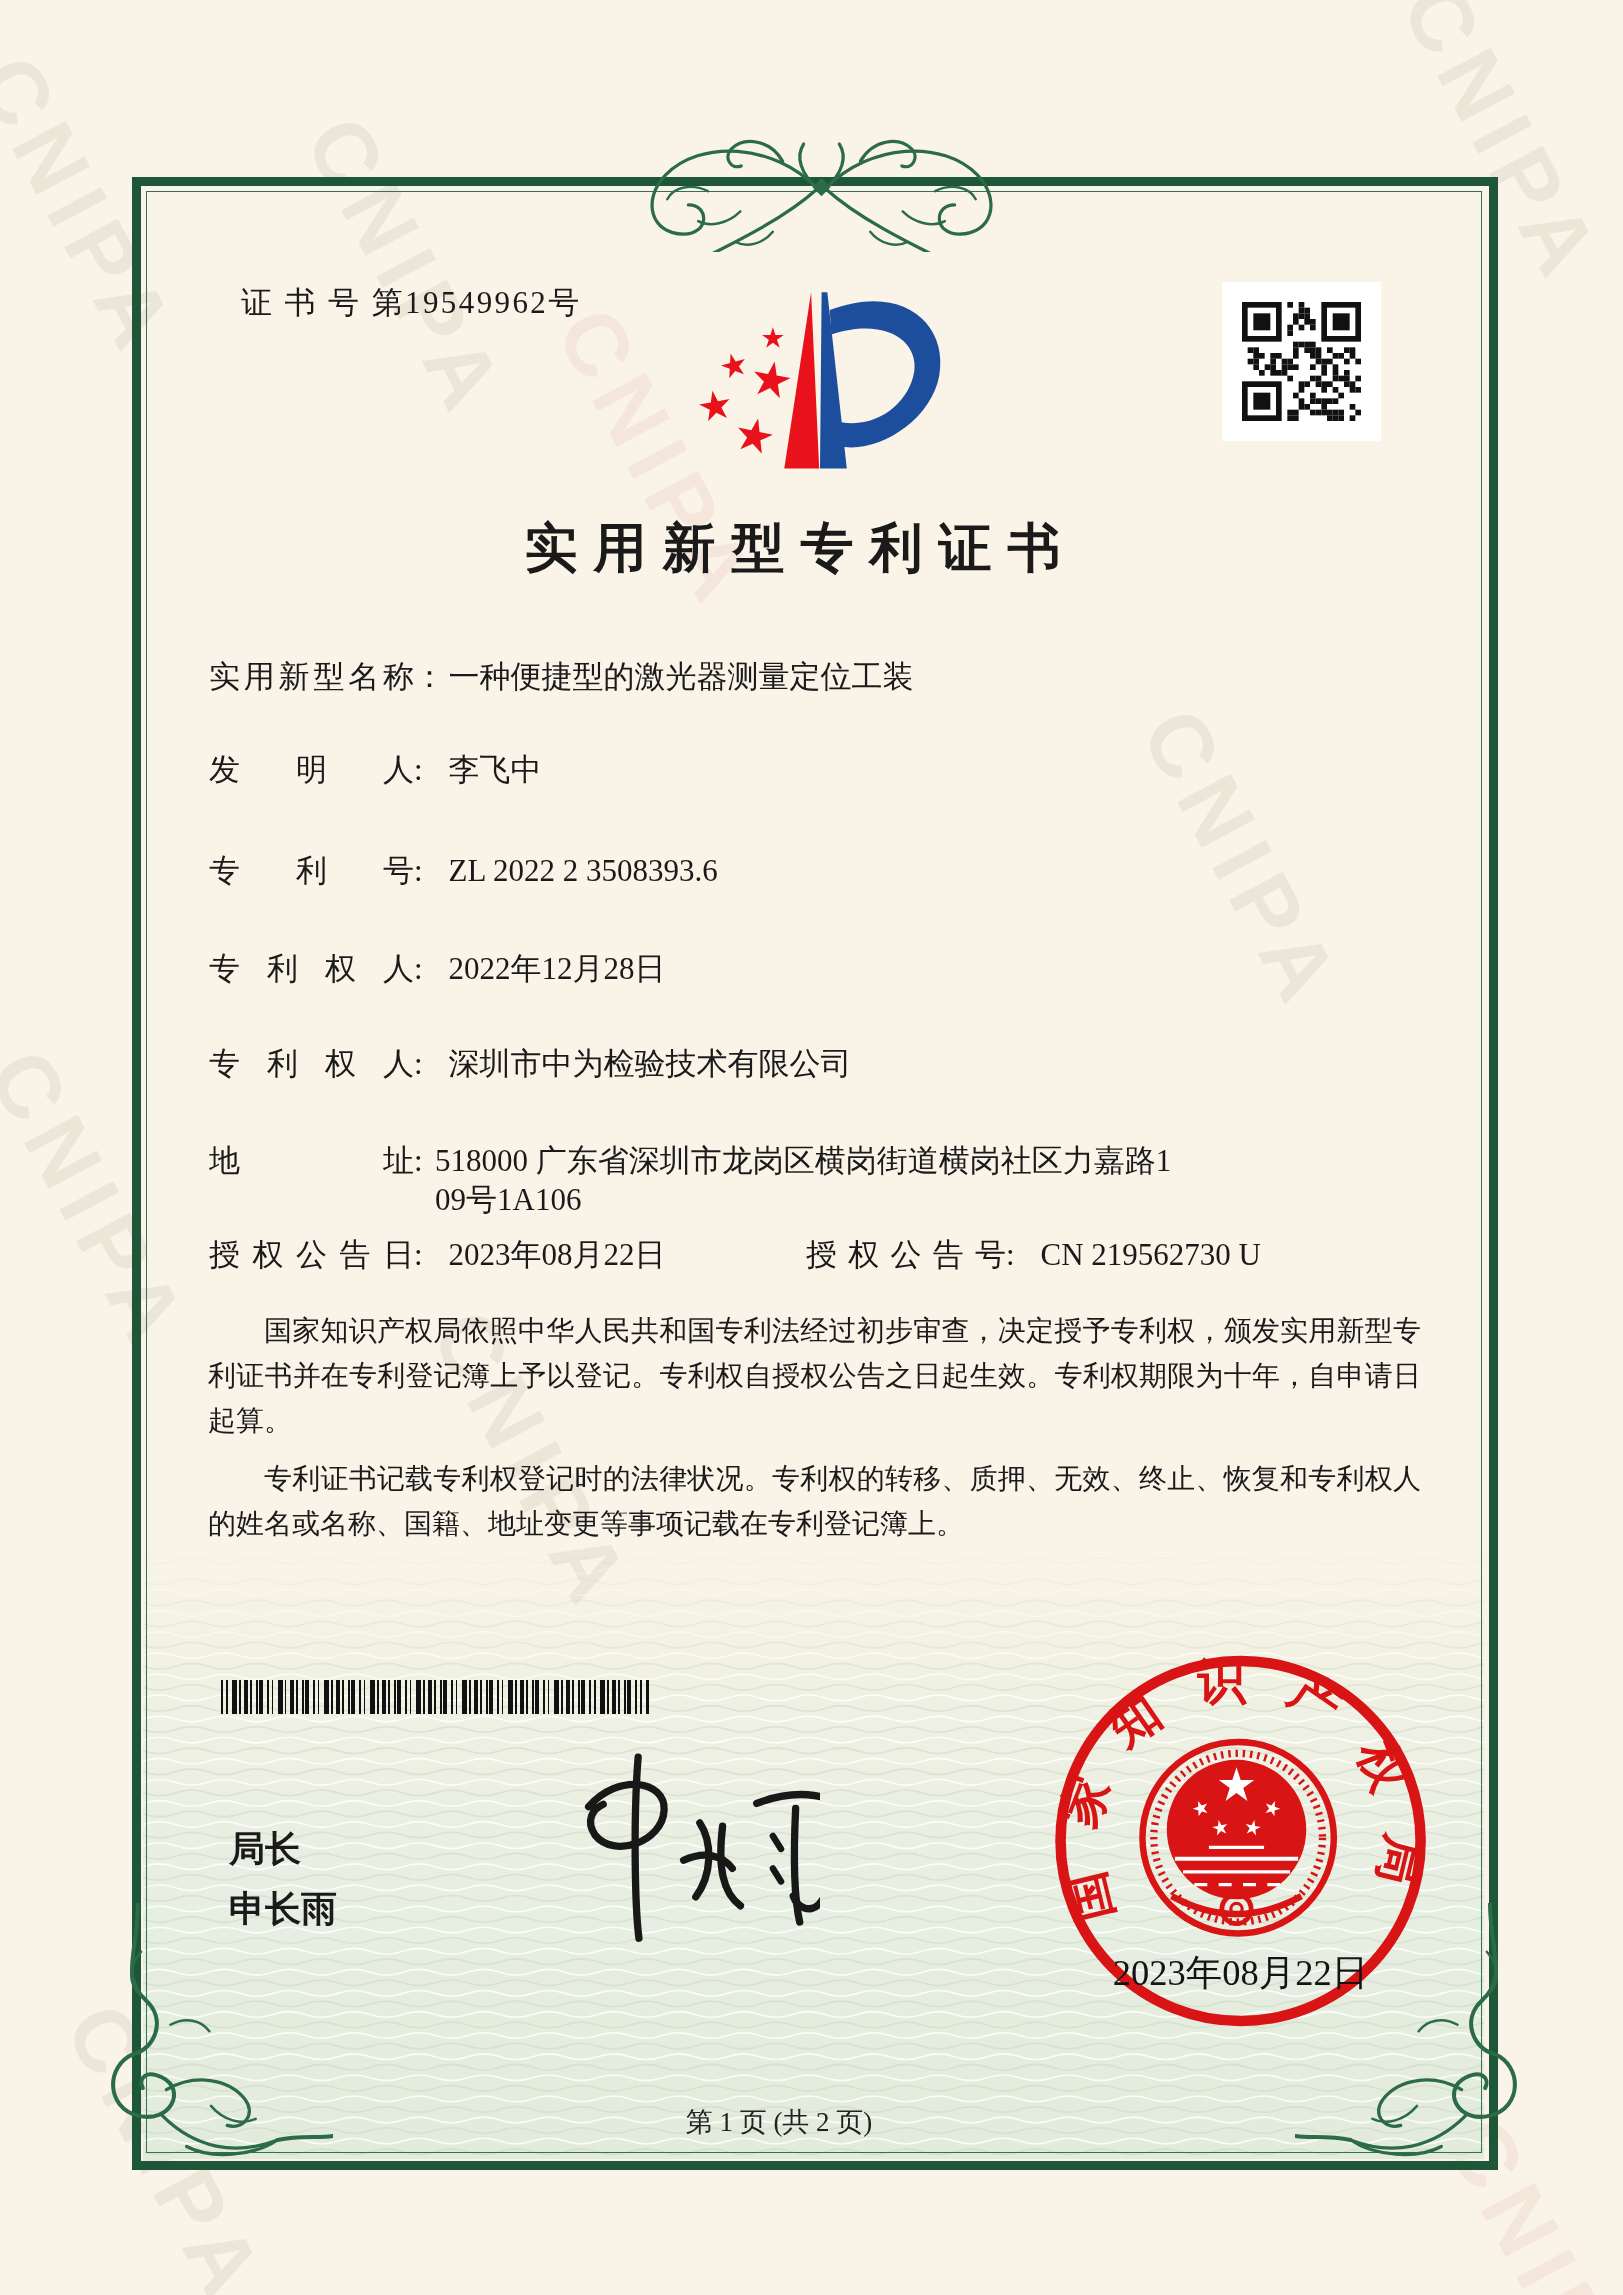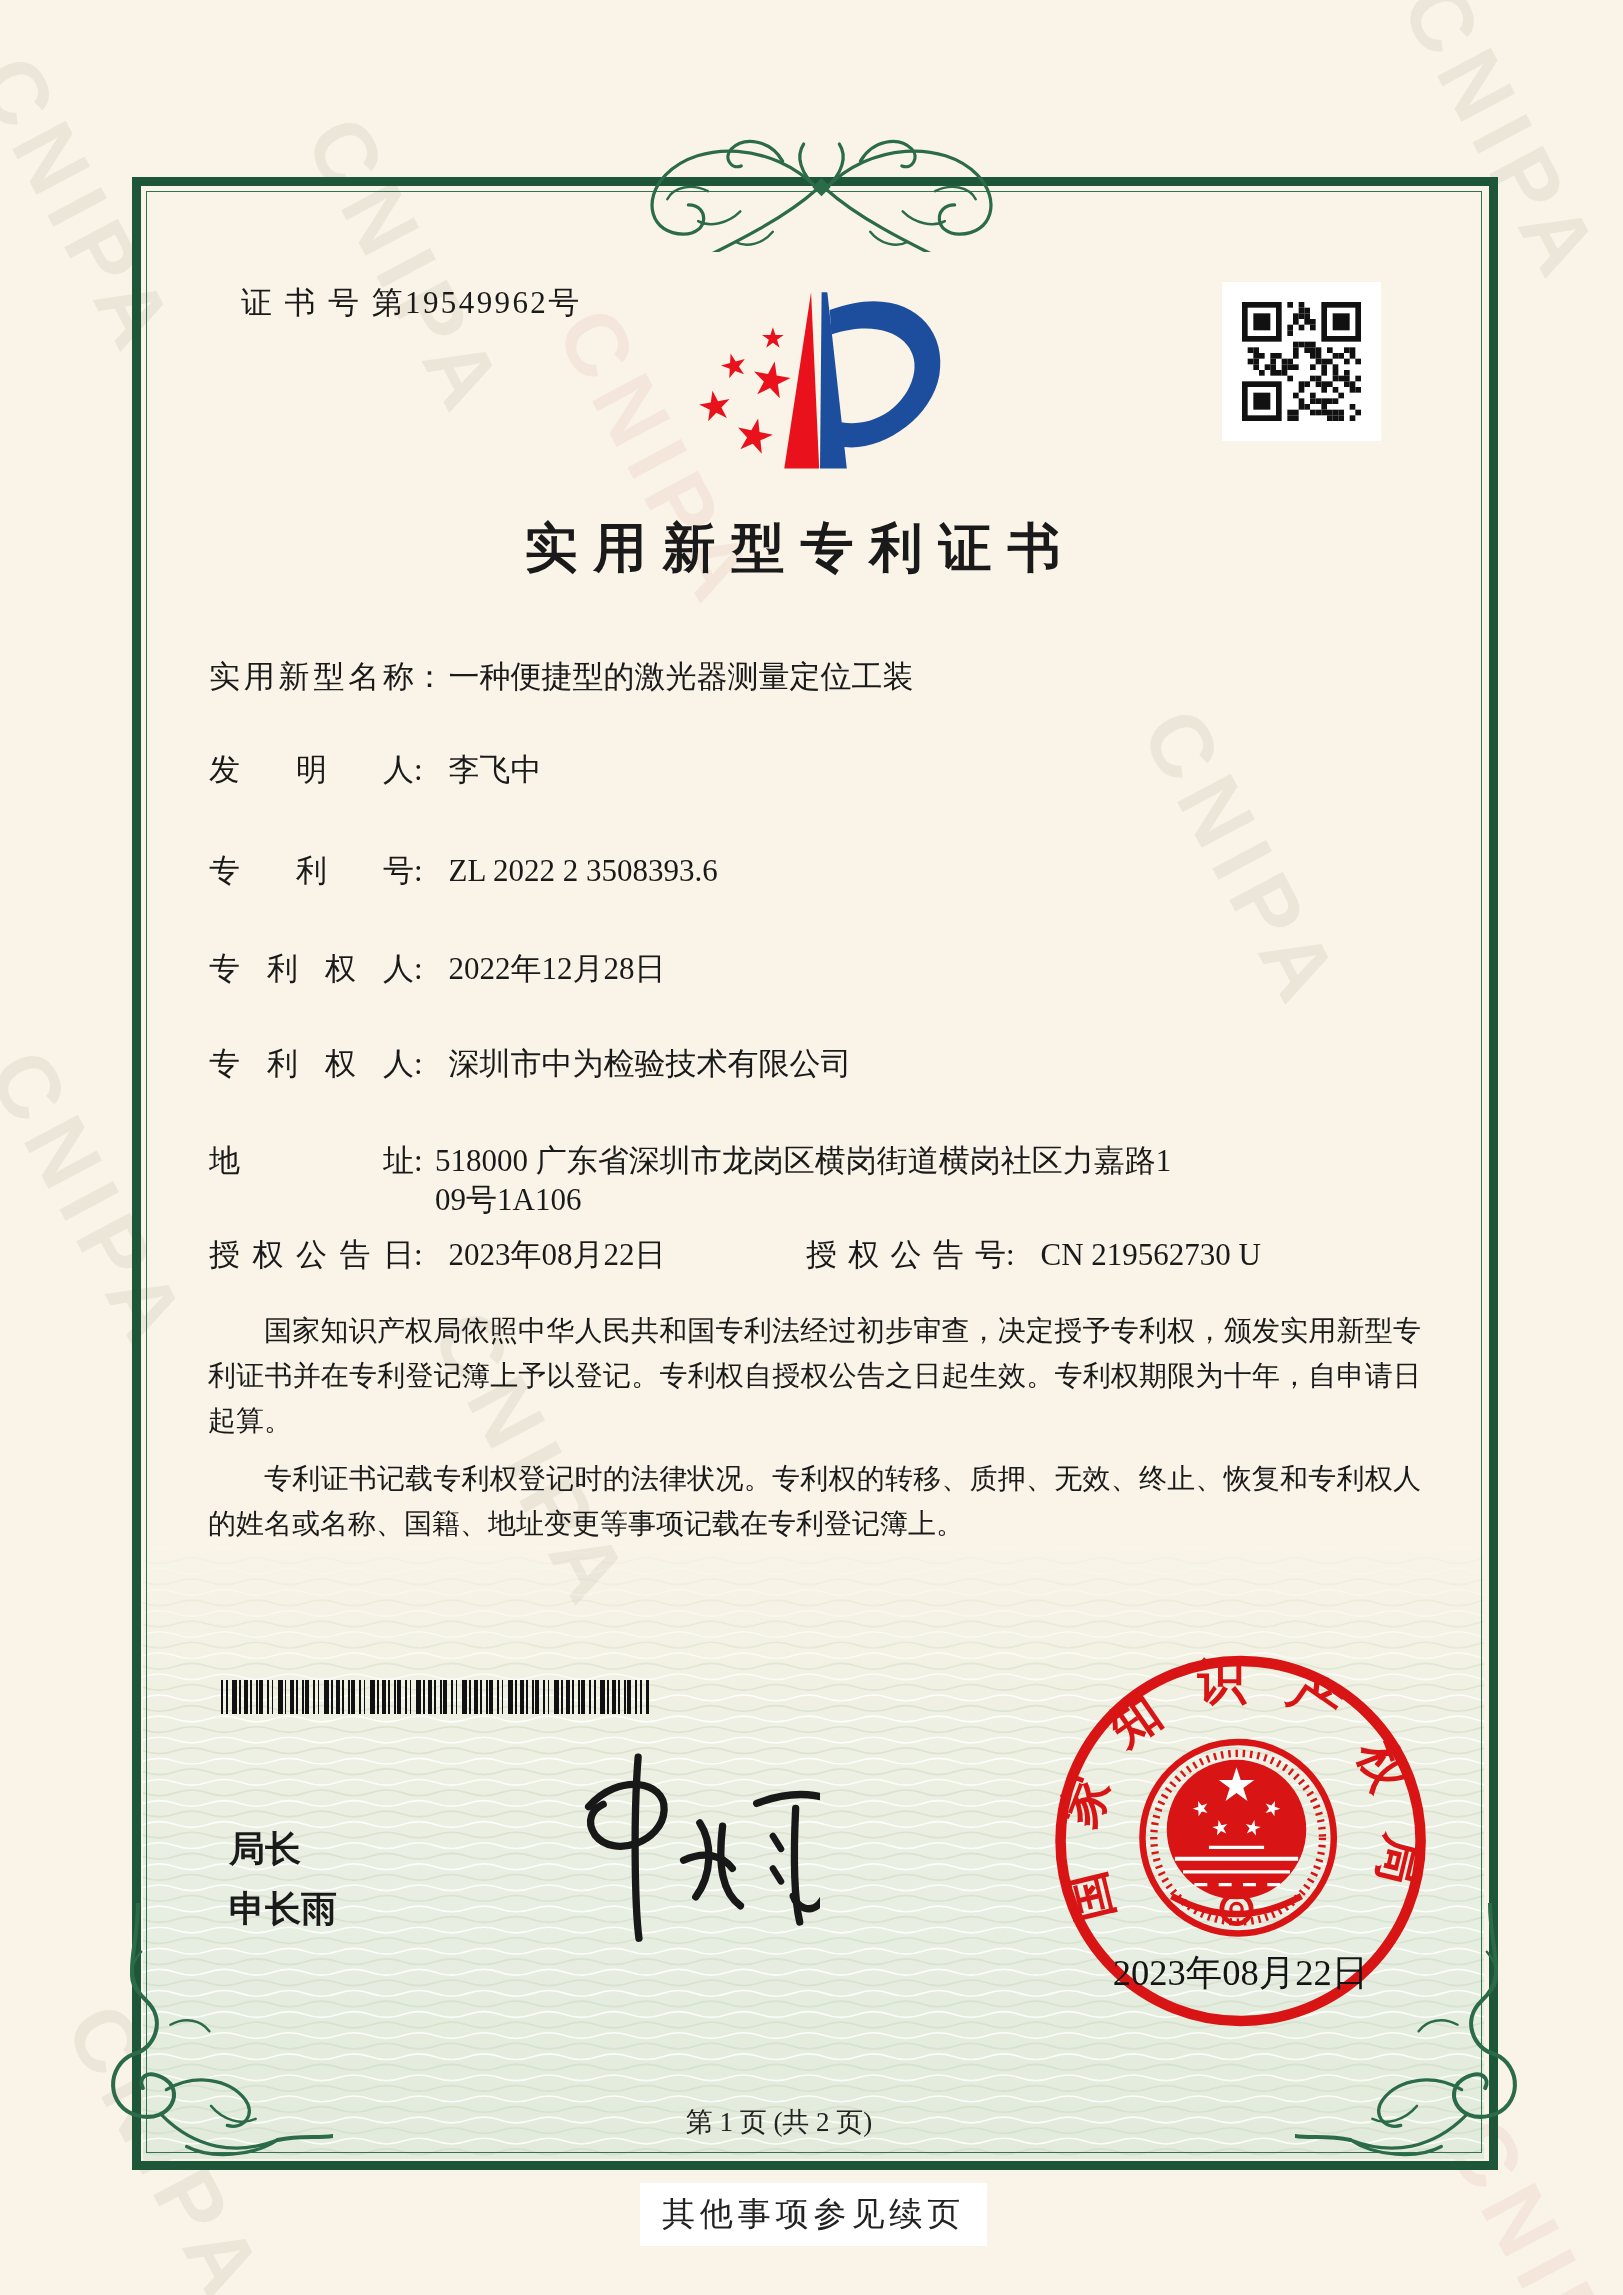--- a/index.html
+++ b/index.html
@@ -406,18 +406,15 @@
       <g stroke="#d81414" fill="none">
         <path d="M150,298 Q230,342 310,298" stroke-width="8"></path>
         <circle cx="230" cy="314" r="18" stroke-width="6"></circle>
         <circle cx="230" cy="314" r="7" stroke-width="4"></circle>
       </g>
     </g>
     <text x="235" y="408" text-anchor="middle" font-size="45" fill="#141414" font-family="Liberation Serif, DejaVu Serif, serif">2023年08月22日</text>
   </svg>
 
   <div class="page-number">第 1 页 (共 2 页)</div>
-  <div class="footer-box">
-    <span>其他事项参见续页</span>
-  </div>
 
 </div>
 
 
 </body></html>

